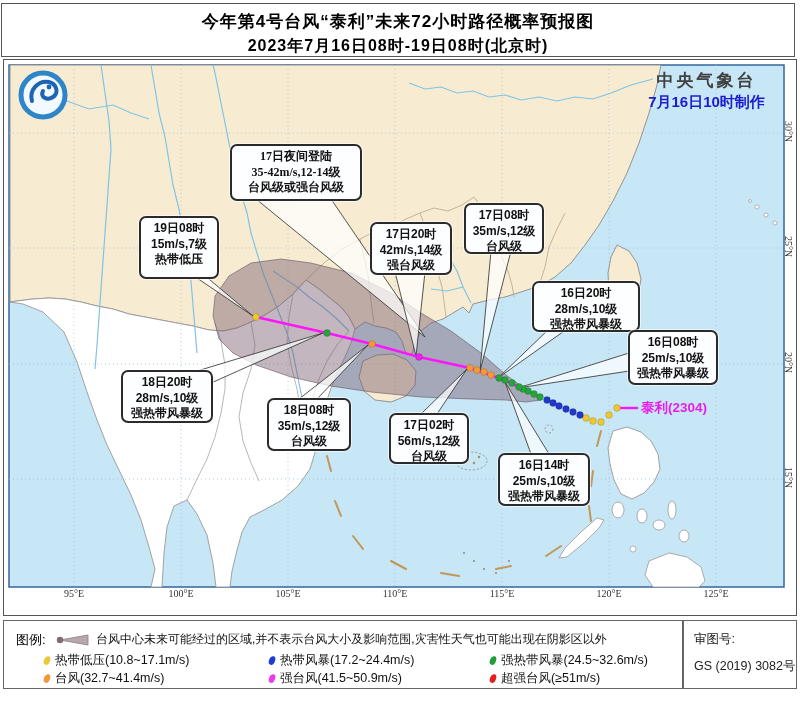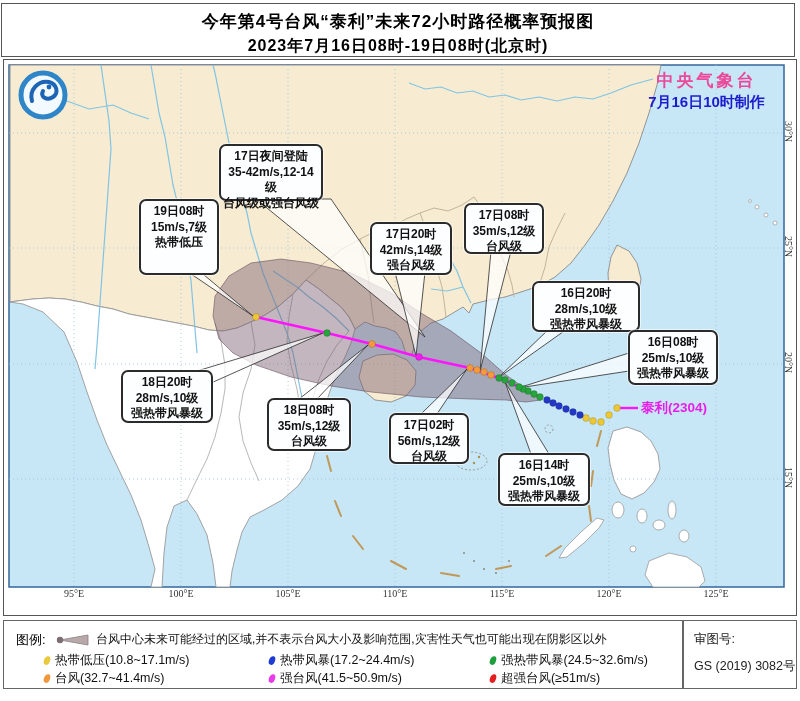--- a/index.html
+++ b/index.html
@@ -13,21 +13,21 @@
   
   #map-box{left:3px;top:59px;width:794px;height:557px;}
   #map-svg{position:absolute;left:0;top:0;}
   .lonlab{position:absolute;width:48px;text-align:center;font-family:"Liberation Serif",serif;font-size:10px;color:#333;top:528px;}
   .latlab{position:absolute;width:44px;text-align:center;font-family:"Liberation Serif",serif;font-size:10px;color:#333;transform:rotate(90deg);}
   
   .callout{position:absolute;background:#fdfeff;border:2px solid #2b2b2b;border-radius:7px;
            text-align:center;font-size:12px;font-weight:bold;color:#111;line-height:15.5px;
            padding:3px 2px;box-sizing:border-box;box-shadow:0 0 0 1px rgba(255,255,255,0.6);}
   #publisher{position:absolute;left:615px;top:9px;width:175px;text-align:center;}
-  #publisher .p1{font-size:17px;font-weight:bold;color:#ec4899;letter-spacing:3px;}
+  #publisher .p1{font-size:17px;font-weight:bold;color:#404040;letter-spacing:3px;}
   #publisher .p2{font-size:15px;font-weight:bold;color:#1c1ccE;margin-top:1px;}
   #typhoon-label{position:absolute;left:637px;top:339px;font-size:13.5px;font-weight:bold;color:#e81ee8;}
   #cma-logo{position:absolute;left:12px;top:8px;}
   
   #legend-box{left:3px;top:620px;width:794px;height:69px;border:1.5px solid #666;}
   #legend-divider{position:absolute;left:678px;top:0;width:1.5px;height:100%;background:#666;}
   .lg-label{position:absolute;left:12px;top:10px;font-size:13px;color:#000;}
   .lg-note{position:absolute;left:92px;top:10px;font-size:12px;color:#111;}
   .lg-cone{position:absolute;left:50px;top:12px;}
   .lg-item{position:absolute;font-size:12.5px;color:#111;}
@@ -197,26 +197,26 @@
       <circle cx="33" cy="19" r="2.4" fill="#1d64b5"></circle>
     </svg>
 
     <div id="publisher">
       <div class="p1">中央气象台</div>
       <div class="p2">7月16日10时制作</div>
     </div>
 
     <div id="typhoon-label">泰利(2304)</div>
 
-    <div class="callout" style="left:135px;top:139px;width:80px;height:76px;text-align:center;">
+    <div class="callout" style="left:135px;top:156px;width:80px;height:63px;text-align:center;">
       <div>19日08时</div>
       <div>15m/s,7级</div>
       <div>热带低压</div>
     </div>
-    <div class="callout" style="left:215px;top:84px;width:104px;height:57px;">
+    <div class="callout" style="left:226px;top:84px;width:132px;height:57px;font-family:Liberation Serif, serif;">
       <div>17日夜间登陆</div>
       <div>35-42m/s,12-14级</div>
       <div>台风级或强台风级</div>
     </div>
     <div class="callout" style="left:366px;top:162px;width:82px;height:53px;">
       <div>17日20时</div>
       <div>42m/s,14级</div>
       <div>强台风级</div>
     </div>
     <div class="callout" style="left:460px;top:143px;width:80px;height:51px;">

